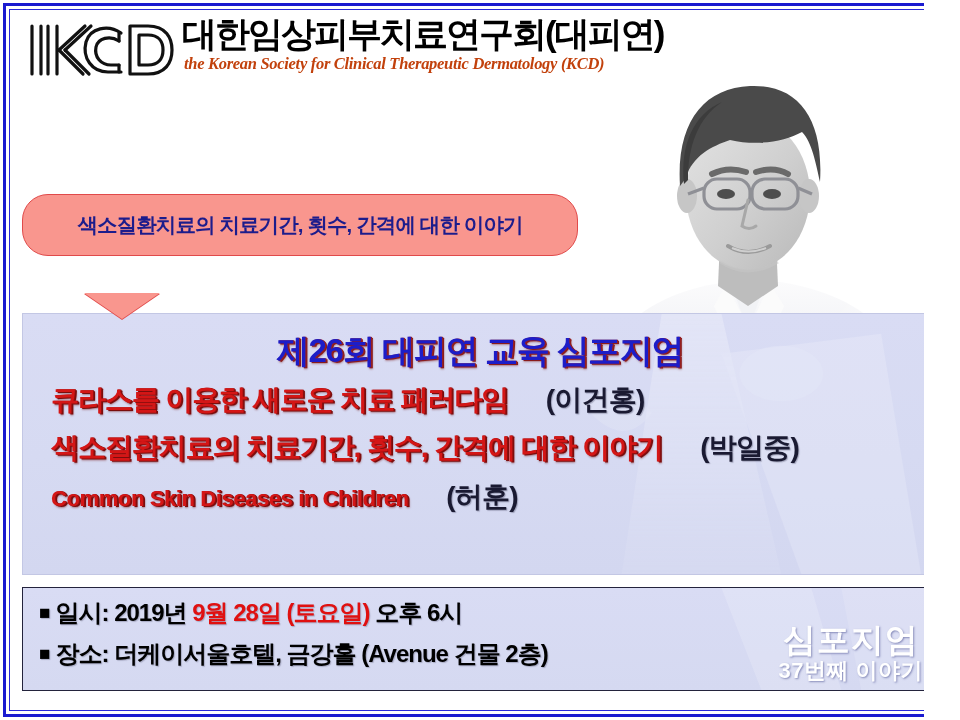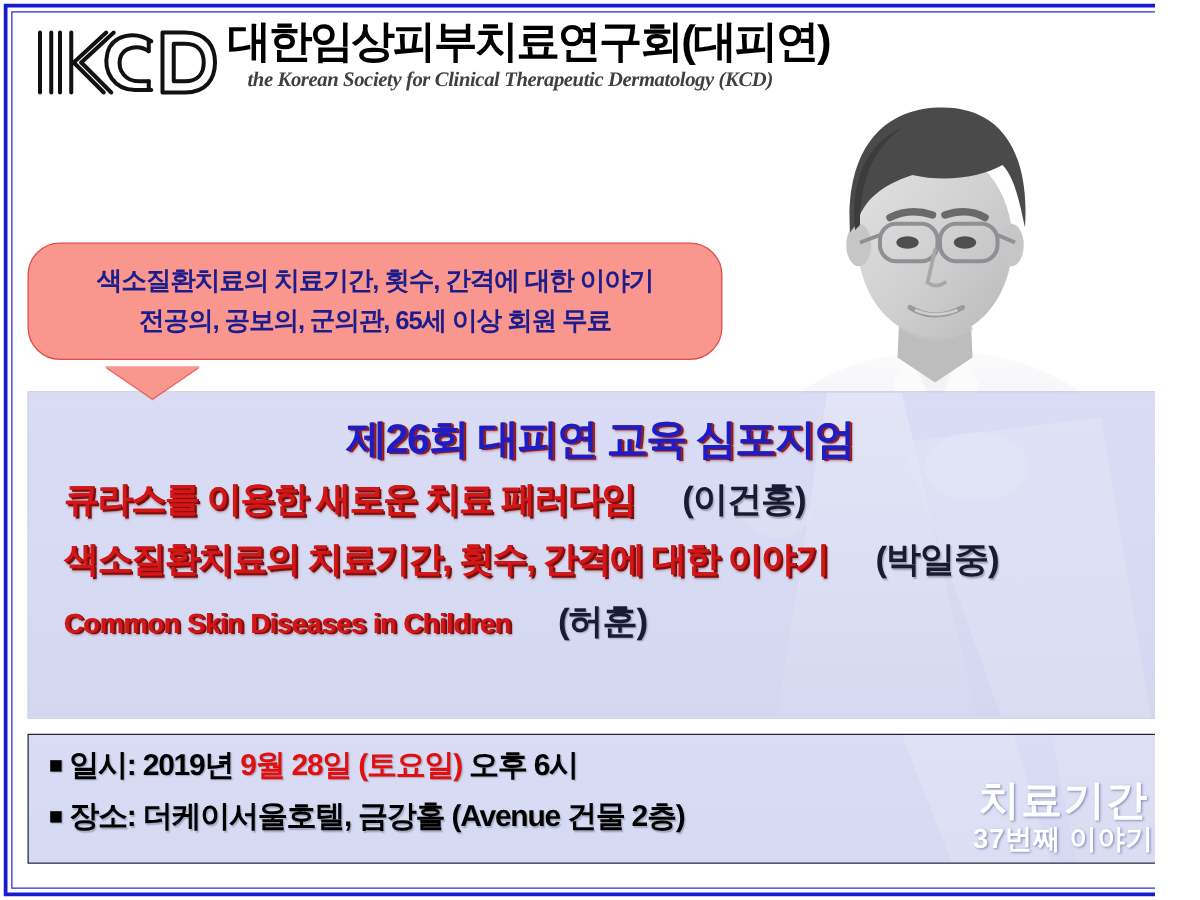--- a/index.html
+++ b/index.html
@@ -78,25 +78,25 @@
     color: #000000;
     letter-spacing: -2.0px;
     line-height: 1.05;
     white-space: nowrap;
   }
   .org-en {
     font-family: "Liberation Serif", "DejaVu Serif", serif;
     font-size: 16.5px;
     font-weight: 700;
     font-style: italic;
-    color: #404040;
+    color: #c2410c;
     letter-spacing: -0.3px;
     white-space: nowrap;
     margin-top: 1px;
-    margin-left: 16px;
+    margin-left: 2px;
   }
 
   
   .bubble-wrap {
     position: absolute;
     left: 22px;
     top: 194px;
     z-index: 10;
     width: 556px;
   }
@@ -364,21 +364,20 @@
     </div>
     <div class="header-text">
       <div class="org-ko">대한임상피부치료연구회(대피연)</div>
       <div class="org-en">the Korean Society for Clinical Therapeutic Dermatology (KCD)</div>
     </div>
   </div>
 
   <div class="bubble-wrap">
     <div class="bubble">
       <div class="bubble-line">색소질환치료의 치료기간, 횟수, 간격에 대한 이야기</div>
-      <div class="bubble-line">전공의, 공보의, 군의관, 65세 이상 회원 무료</div>
     </div>
     <div class="bubble-tail"></div>
   </div>
 
   <div class="panel">
     <div class="panel-ghost">
       <svg viewBox="0 0 916 262" preserveAspectRatio="none">
         <defs>
           <linearGradient id="gwhite" x1="0" y1="0" x2="0" y2="1">
             <stop offset="0%" stop-color="#ffffff" stop-opacity="0.85"></stop>
@@ -425,20 +424,20 @@
         <span class="hl">9월 28일 (토요일)</span>
         <span>오후 6시</span>
       </div>
       <div class="info-line">
         <span class="bullet">■</span><span>장소:</span>
         <span>더케이서울호텔, 금강홀 (Avenue 건물 2층)</span>
       </div>
     </div>
 
     <div class="watermark">
-      <div class="wm-hanja">치료기간</div>
+      <div class="wm-hanja">심포지엄</div>
       <div class="wm-ko">37번째 이야기</div>
     </div>
   </div>
 
   <div class="frame-outer"></div>
   <div class="frame-inner"></div>
 </div>
 
 </body></html>

